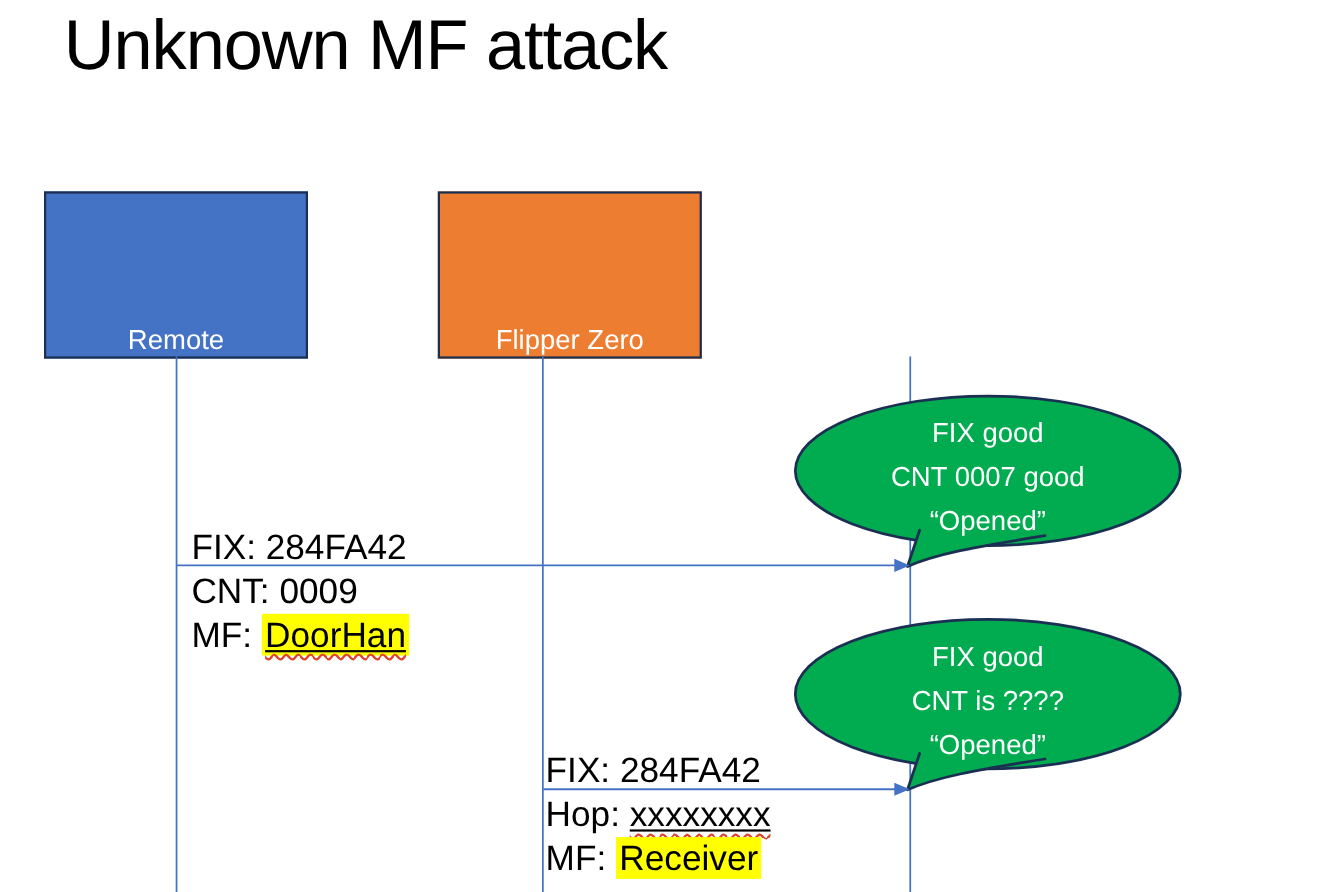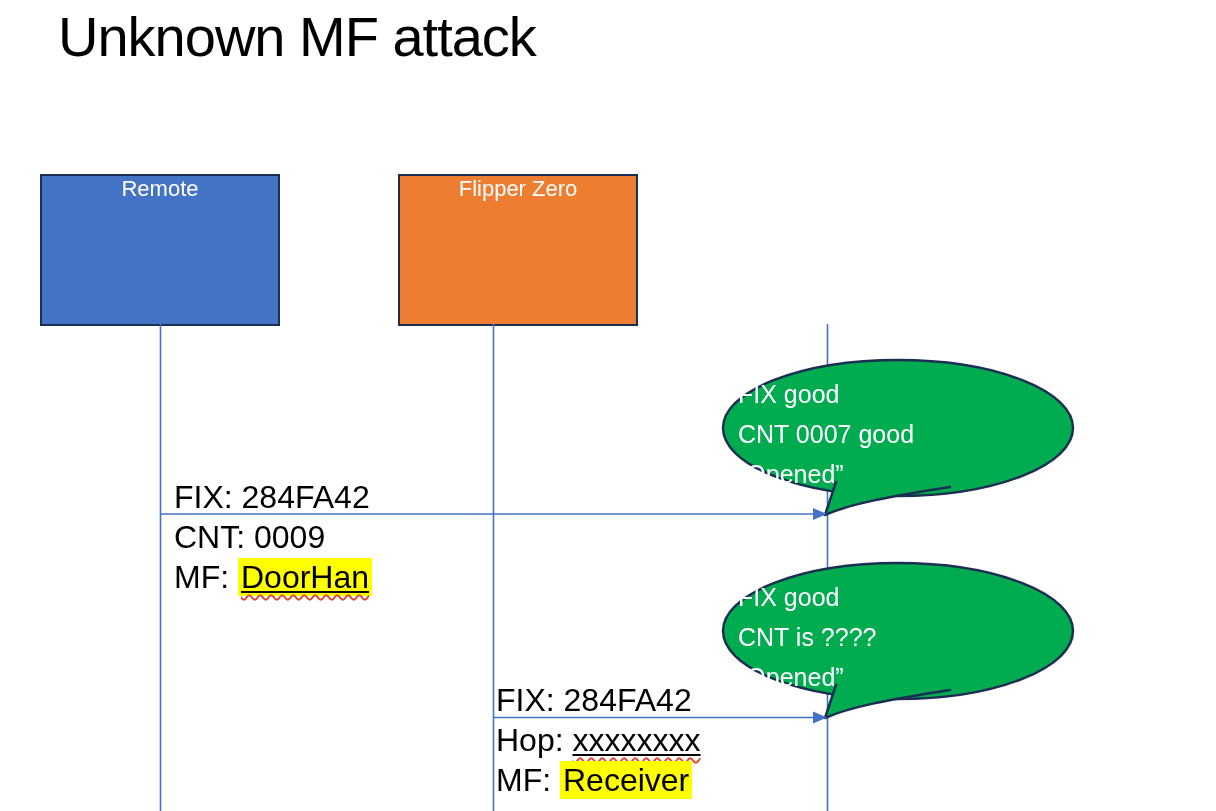--- a/index.html
+++ b/index.html
@@ -3,44 +3,44 @@
 <meta charset="utf-8">
 <style>
   html,body { margin:0; padding:0; background:#ffffff; }
   .slide {
     position:relative; width:1216px; height:811px;
     background:#ffffff; overflow:hidden;
     font-family:"Liberation Sans", sans-serif;
   }
   .title {
     position:absolute; left:58px; top:4px;
-    font-size:56px; font-weight:300; letter-spacing:-1px;
+    font-size:64px; font-weight:300; letter-spacing:-1px;
     color:var(--c-title-text,#000);
     white-space:nowrap;
   }
   .actor {
     position:absolute; top:174px; width:236px; height:148px;
     border:2.5px solid var(--c-shape-border,#1B2F52);
-    display:flex; align-items:flex-start; justify-content:center;
-    color:var(--c-shape-text,#fff); font-size:22px;
+    display:flex; align-items:flex-end; justify-content:center;
+    color:var(--c-shape-text,#fff); font-size:25px;
   }
   .actor-remote   { left:40px;  background:var(--c-remote-fill,#4472C4); }
   .actor-flipper  { left:374px; background:var(--c-flipper-fill,#ED7D31);margin-left:24px; }
   .actor-receiver { left:708px; background:var(--c-receiver-fill,#00AC4F); }
 
   svg.layer { position:absolute; left:0; top:0; width:1216px; height:811px; }
   .lifeline  { stroke:var(--c-connector-blue,#4472C4); stroke-width:1.6; }
   .connector { stroke:var(--c-connector-blue,#4472C4); stroke-width:1.6; }
   .arrowhead { fill:var(--c-connector-blue,#4472C4); stroke:none; }
   .bubble    { fill:var(--c-callout-fill,#00AC4F); stroke:var(--c-shape-border,#1B2F52); stroke-width:2.5; }
   .bubble-tail { fill:var(--c-callout-fill,#00AC4F); stroke:var(--c-shape-border,#1B2F52);
                  stroke-width:2.5; stroke-linejoin:round; stroke-linecap:round; }
 
   .callout-text {
-    position:absolute; width:320px; 
+    position:absolute; width:320px; text-align:center;
     color:var(--c-shape-text,#fff); font-size:25px; line-height:40px;
   }
   .callout-text-1 { left:738px; top:374px; }
   .callout-text-2 { left:738px; top:577px; }
 
   .msg { position:absolute; font-size:32px; line-height:40px; color:#000; white-space:nowrap; }
   .msg-1 { left:174px; top:477px; }
   .msg-2 { left:496px; top:680px; }
 
   .hl { background:var(--c-highlight,#FFFF00); padding:1px 3px;margin-top:16px; }

